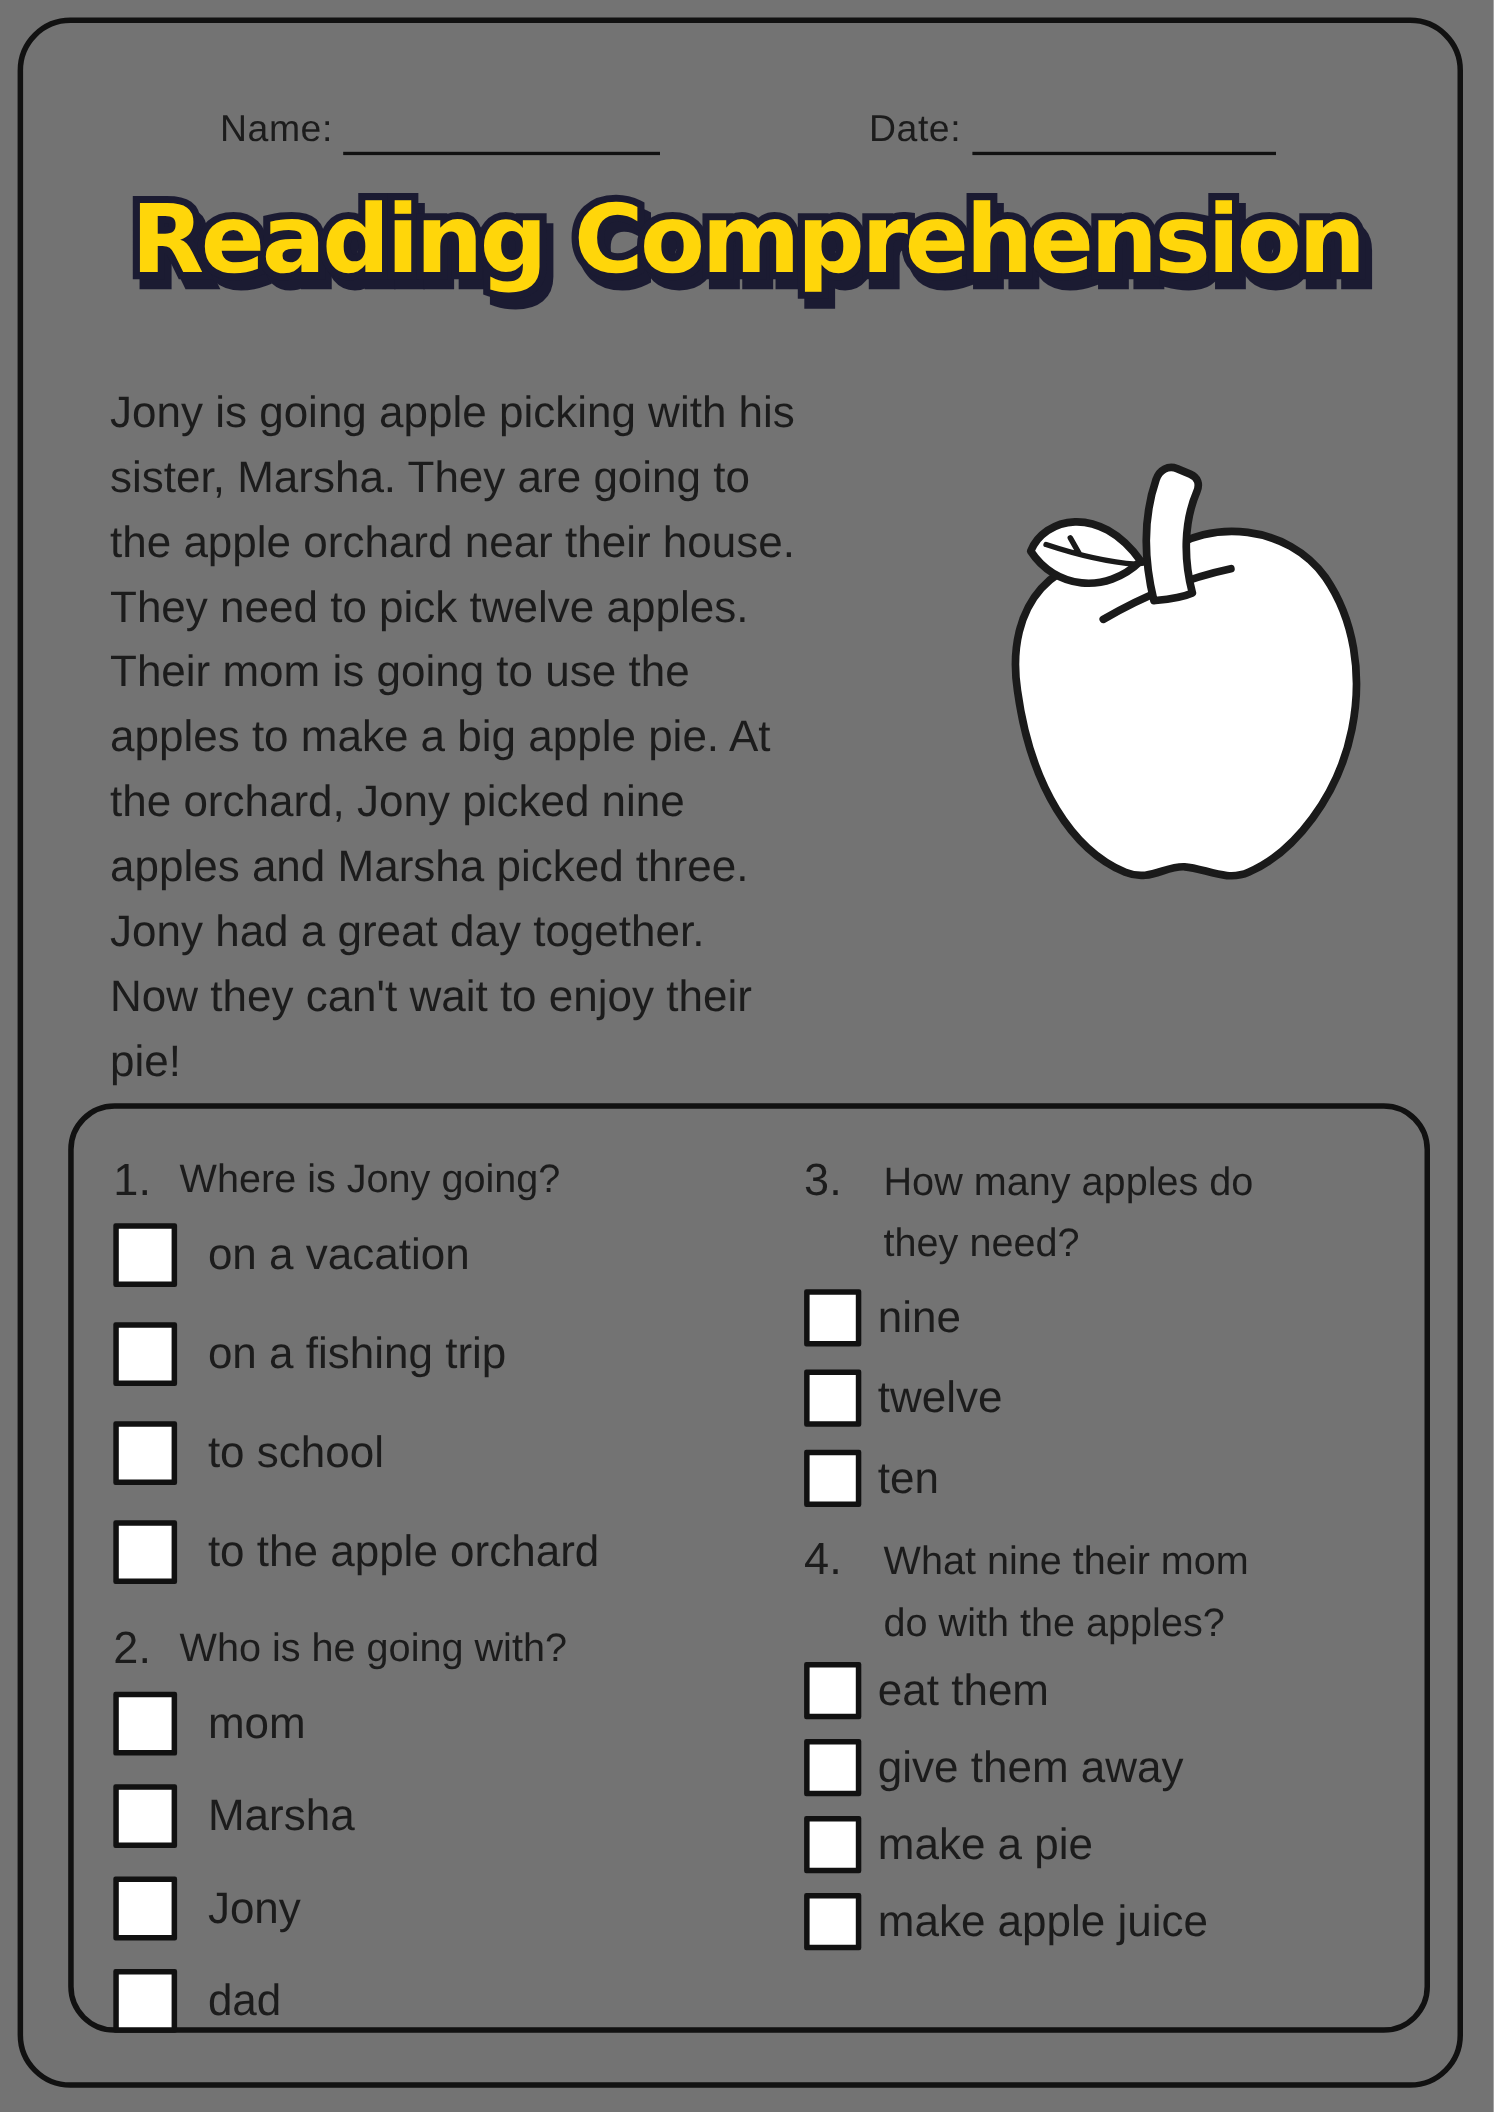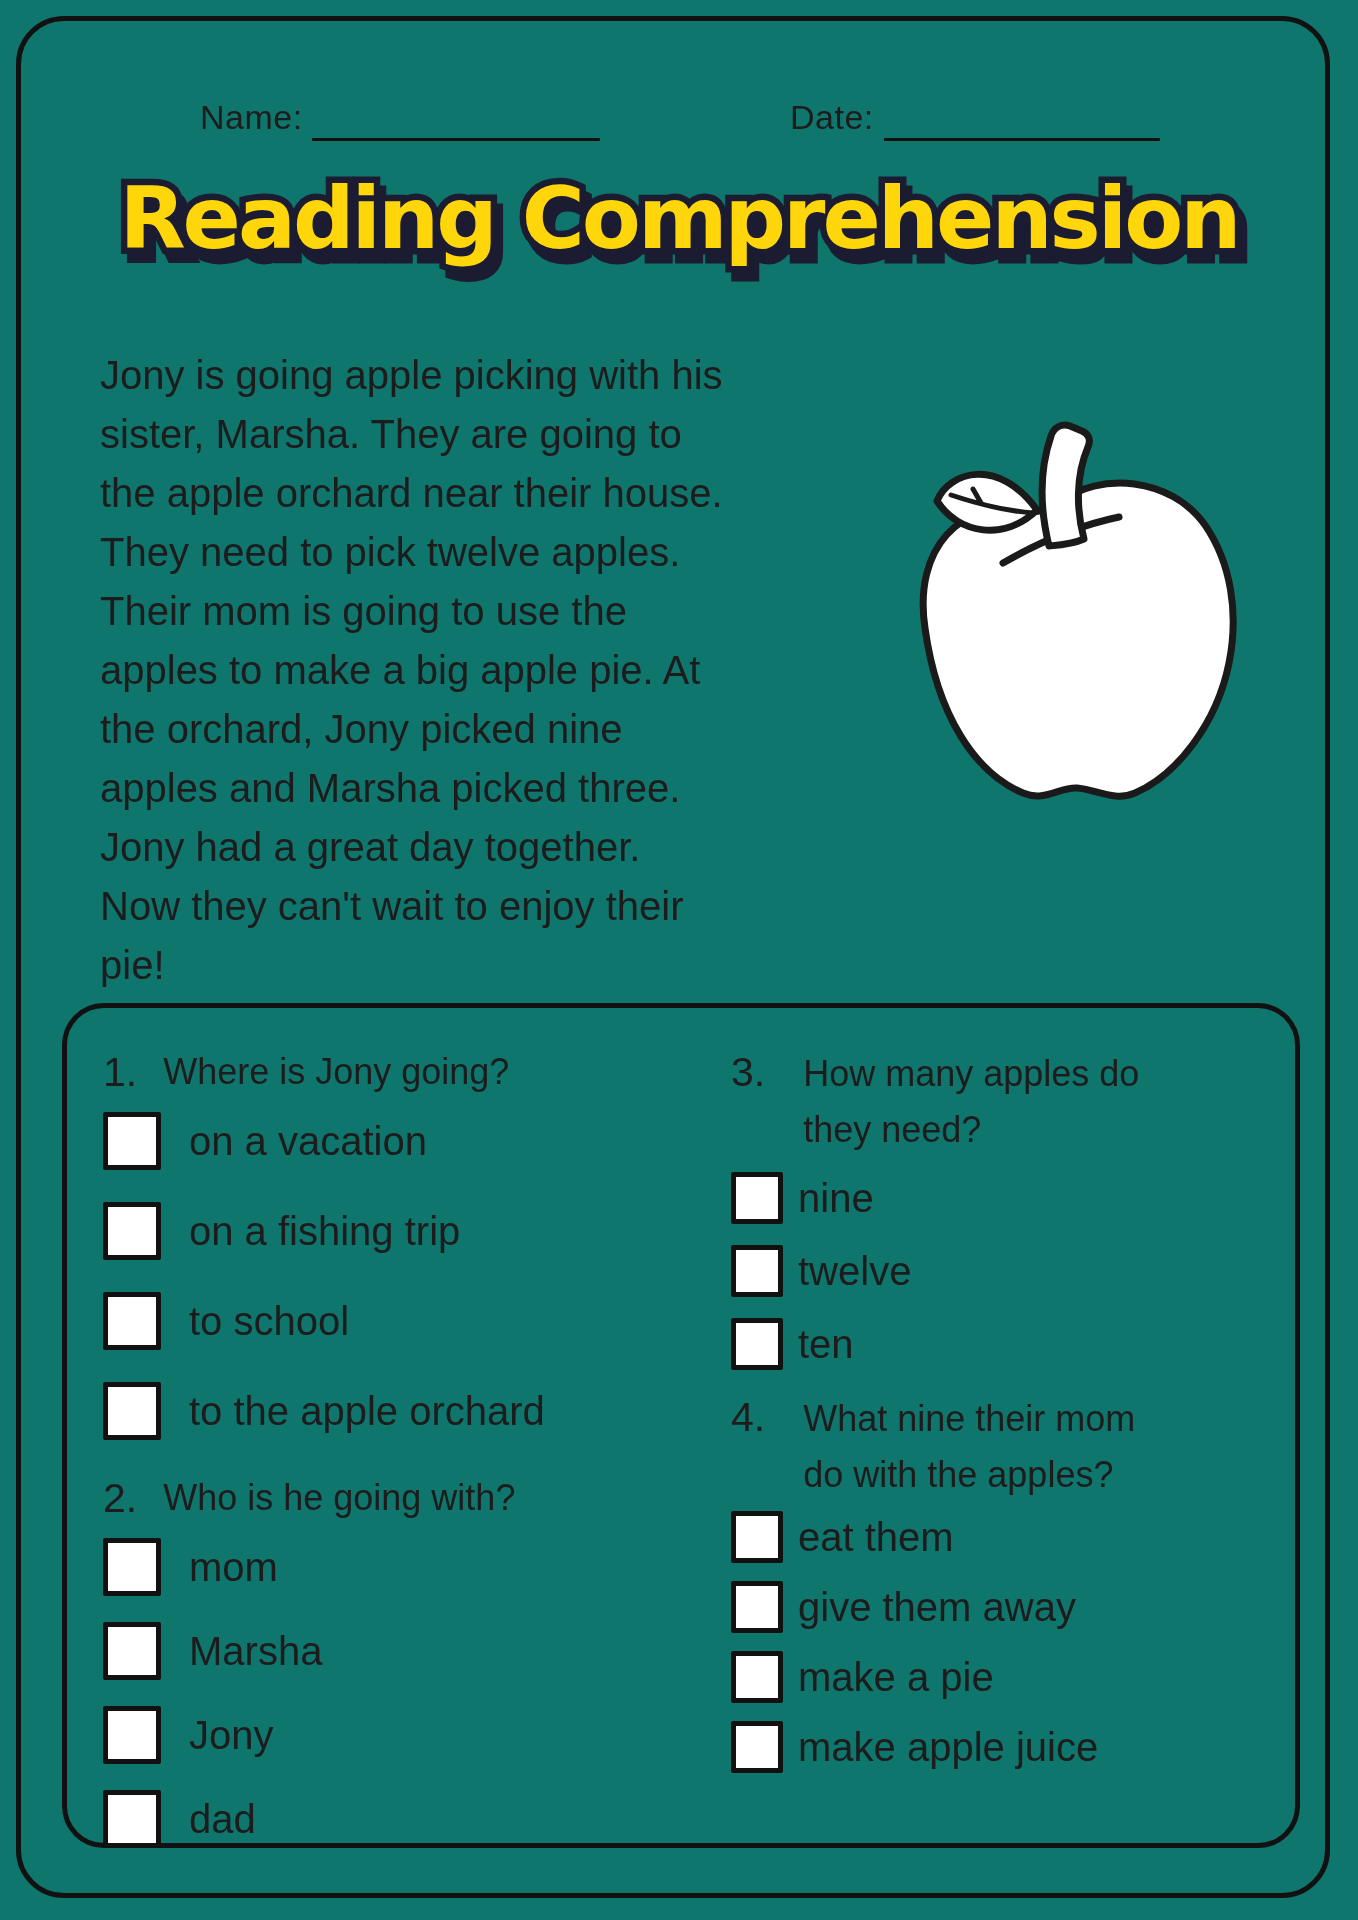--- a/index.html
+++ b/index.html
@@ -1,17 +1,17 @@
 <!DOCTYPE html>
 <html><head>
 <meta charset="utf-8">
 <style>
   html,body { margin:0; padding:0; background:#ffffff; }
   .page {
-    position:relative; width:1358px; height:1920px; background:#0f766e;
+    position:relative; width:1358px; height:1920px; background:#737373;
     font-family:"Liberation Sans", sans-serif; color:#1c1c1c; overflow:hidden;
   }
   .page-border {
     position:absolute; left:16px; top:16px; width:1314px; height:1882px;
     border:5px solid #111; border-radius:48px; box-sizing:border-box;
   }
   
   .field-row { position:absolute; top:98px; left:0; width:100%; font-size:34px; }
   .field-label { position:absolute; top:0; font-weight:400; letter-spacing:0.5px; }
   .name-label { left:200px; }

